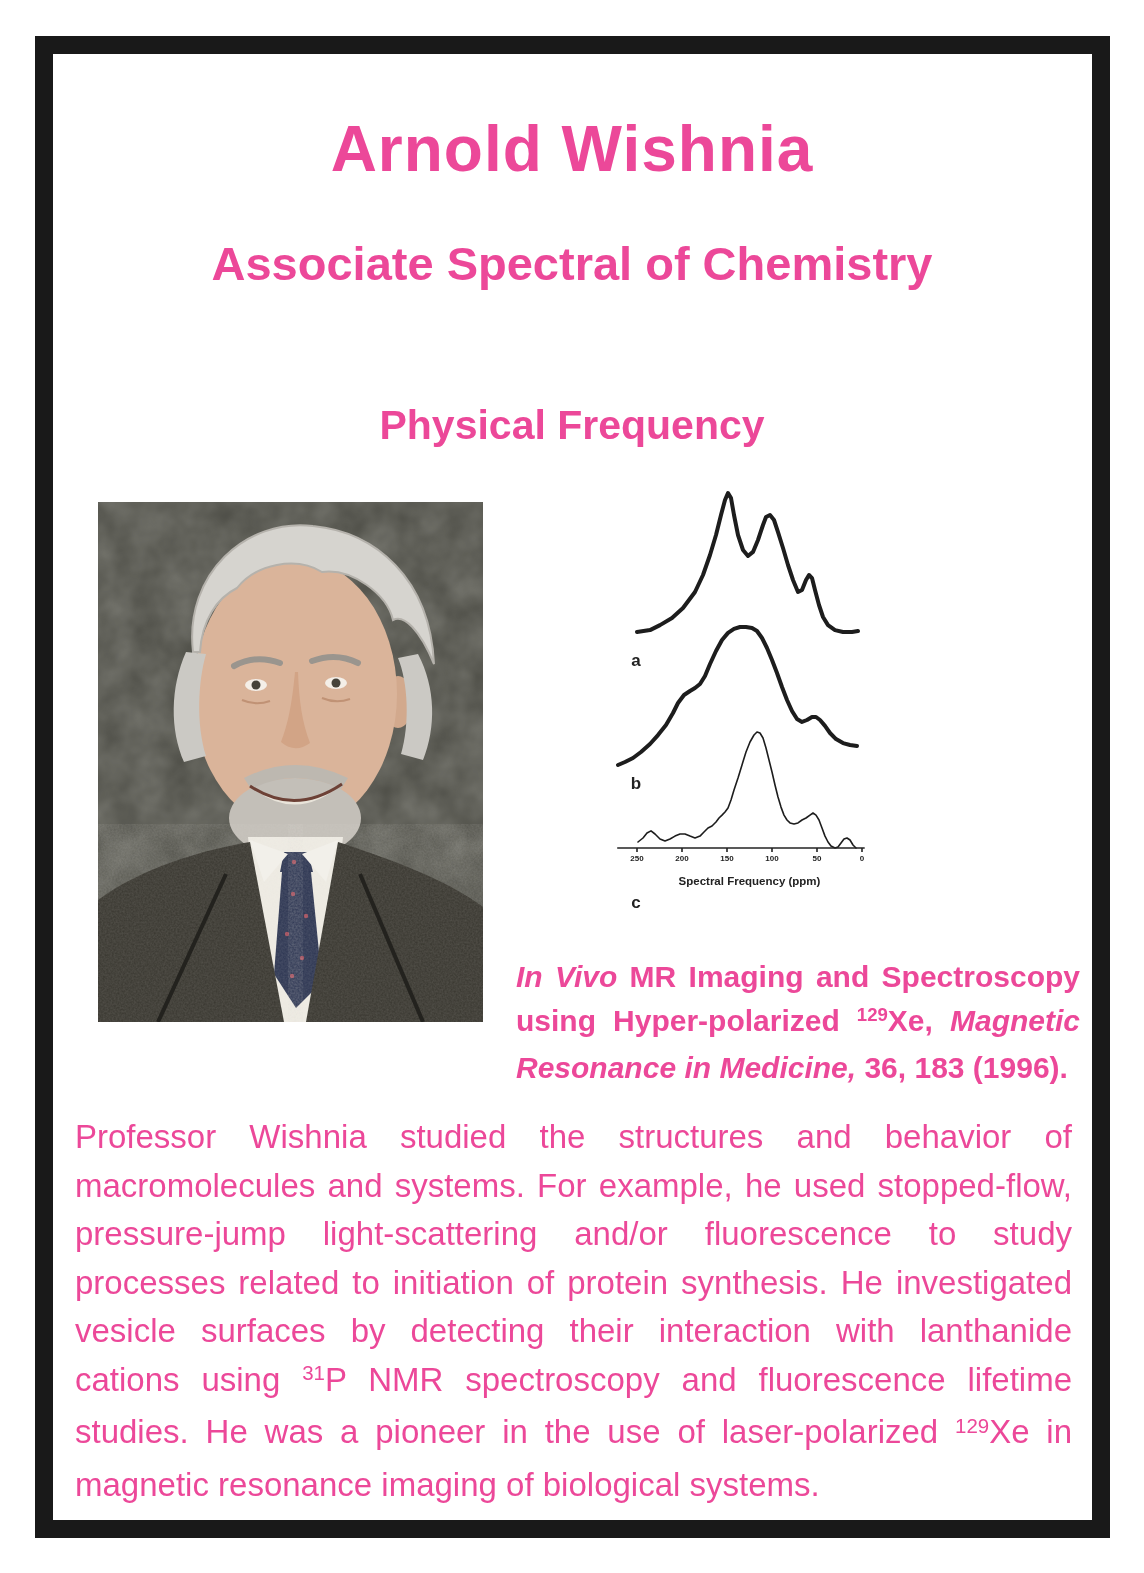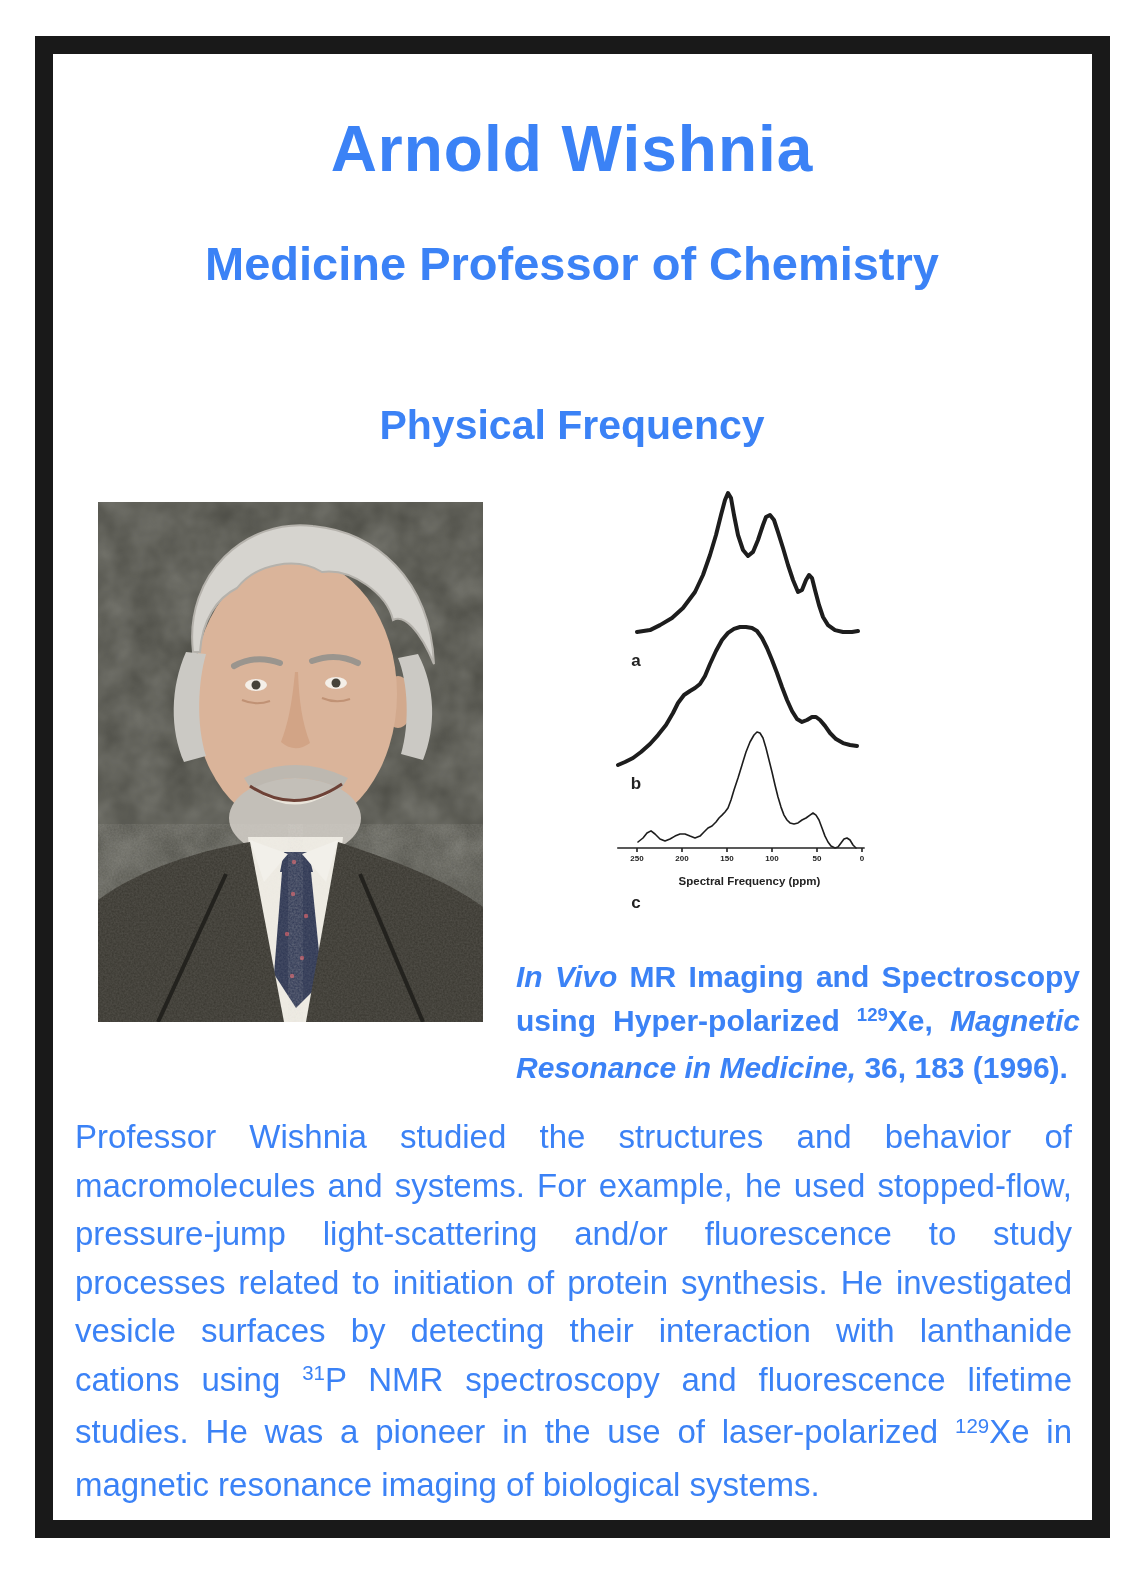--- a/index.html
+++ b/index.html
@@ -1,17 +1,17 @@
 <!DOCTYPE html>
 <html><head>
 <meta charset="utf-8">
 <style>
   html,body{margin:0;padding:0;background:#ffffff;}
   .page{position:relative;width:1144px;height:1573px;background:#ffffff;
-        font-family:"Liberation Sans",sans-serif;color:#3b82f6;overflow:hidden;}
+        font-family:"Liberation Sans",sans-serif;color:#ec4899;overflow:hidden;}
   .frame{position:absolute;left:35px;top:36px;width:1075px;height:1502px;
          border:18px solid #191919;box-sizing:border-box;}
   .center{position:absolute;left:0;width:100%;text-align:center;font-weight:700;}
   .name-title{top:112px;font-size:64px;letter-spacing:1px;}
   .subtitle{top:232px;font-size:47px;line-height:64px;}
   .role{top:402px;font-size:41px;}
   .photo{position:absolute;left:98px;top:502px;width:385px;height:520px;}
   .chart{position:absolute;left:600px;top:478px;width:300px;height:440px;}
   .citation{position:absolute;left:505px;top:925px;width:564px;font-size:30px;
             font-weight:700;line-height:43.5px;text-align:justify;margin-left:11px;}
@@ -28,21 +28,21 @@
 </style>
 </head>
 <body>
 
 <div class="page">
   <div class="frame"></div>
 
   <div class="center name-title">Arnold Wishnia</div>
 
   <div class="center subtitle">
-    <div>Medicine Professor of Chemistry</div>
+    <div>Associate Spectral of Chemistry</div>
   </div>
 
   <div class="center role">Physical Frequency</div>
 
   <svg class="photo" viewBox="0 0 385 520" role="img">
     <defs>
       <filter id="mottle">
           <feTurbulence type="fractalNoise" baseFrequency="0.03" numOctaves="3" seed="7"></feTurbulence>
         <feColorMatrix values="0 0 0 0 0.40  0 0 0 0 0.40  0 0 0 0 0.36  0 0 0 0.55 0"></feColorMatrix>
         </filter>

